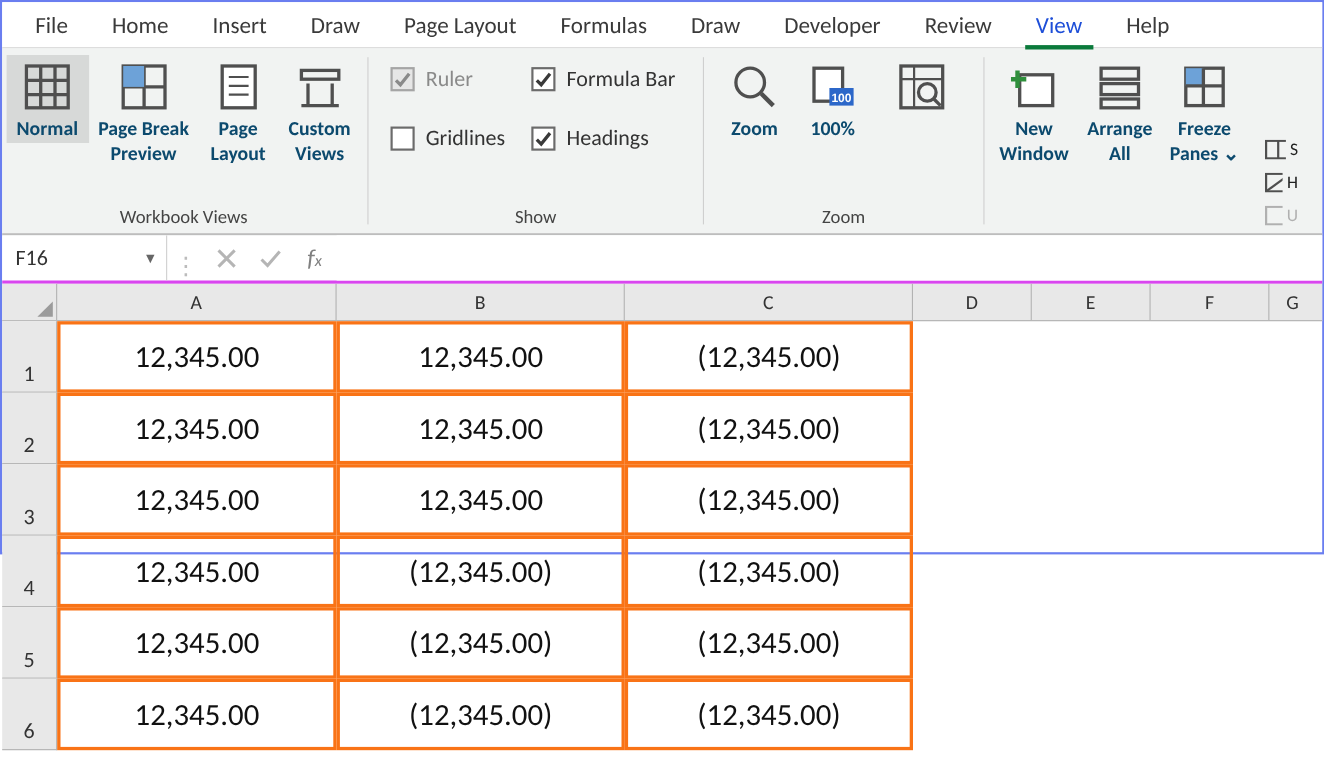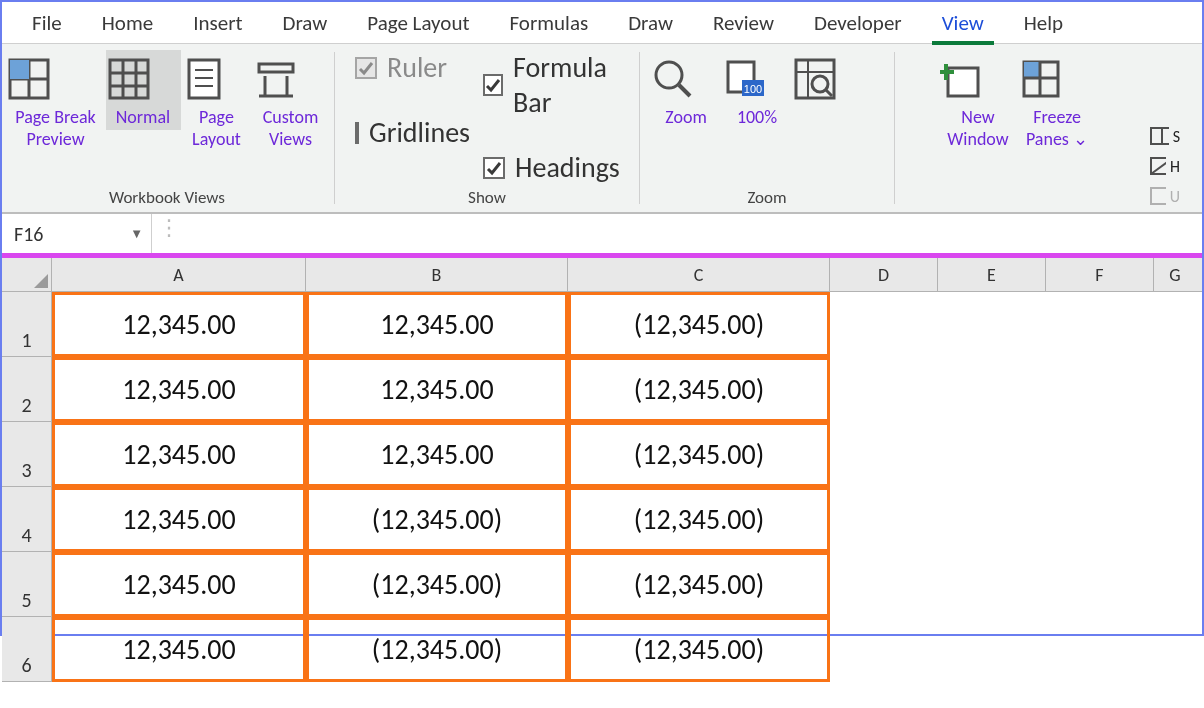--- a/index.html
+++ b/index.html
@@ -6,21 +6,21 @@
   html, body {
     margin: 0; padding: 0;
     font-family: "Segoe UI", Calibri, Arial, sans-serif;
     background: #ffffff;
     color: #222;
     width: 1204px;
     height: 708px;
     overflow: hidden;
   }
   .frame {
-    width: 1204px; height: 636px;
+    width: 1204px; height: 504px;
     border: 2px solid #6a7ef0;
     position: relative;
     background: #fff;
   }
   
   .tabs {
     display: flex;
     align-items: center;
     height: 42px;
     background: #fff;
@@ -72,66 +72,68 @@
   .group-label {
     font-size: 17px;
     color: #444;
     text-align: center;
     padding: 2px 0 2px 0;
     width: 100%;
   }
   .bigbtn {
     display: flex;
     flex-direction: column;
+    align-items: center;
     justify-content: flex-start;
     width: 78px;
     padding: 8px 2px 2px 2px;
     font-size: 18px;
-    color: #6d28d9;
+    color: #0c4a6e;
     text-align: center;
     line-height: 22px;
     cursor: pointer;
+    font-weight: bold;
   }
   .bigbtn.selected {
     background: #d7d9d8;
   }
   .bigbtn .icon {
     width: 42px; height: 42px;
     display:flex;align-items:center;justify-content:center;
     margin-bottom: 6px;
   }
   .bigbtn .lbl { white-space: normal; }
   
   .checkcol {
     display: flex;
     flex-direction: column;
     gap: 30px;
     padding: 10px 10px 0 10px;
-    font-size: 28px;
+    font-size: 20px;
     color: #333;
   }
   .checkrow { display:flex; align-items:center; gap:10px; cursor:pointer;}
   .checkbox {
     width: 22px; height: 22px;
     border: 2px solid #6b6b6b;
     display:flex;align-items:center;justify-content:center;
     background: #fff;
   }
   .checkbox.disabled { background:#e6e6e6; border-color:#a5a5a5;}
   .checkbox svg { width:16px; height:16px; }
   .mini-stack {
     display:flex; flex-direction:column; gap:10px; padding-top:6px; padding-left:6px;
   }
   .mini-icon { width:30px;height:20px;display:flex;align-items:center;}
   
   .fbar {
     display:flex;
-    align-items:flex-start;
+    align-items:flex-end;
     height: 44px;
-    border-bottom:5px solid #d946ef;
+    border-bottom:3px solid #d946ef;
     background:#fff;
     font-size: 20px;
   }
   .namebox {
     width: 150px;
     height: 100%;
     border-right:1px solid #cfcfcf;
     display:flex;align-items:center;justify-content:space-between;
     padding:0 8px 0 12px;
     color:#333;
@@ -179,52 +181,52 @@
 <div class="frame">
 
 <div class="tabs">
   <div class="tab">File</div>
   <div class="tab">Home</div>
   <div class="tab">Insert</div>
   <div class="tab">Draw</div>
   <div class="tab">Page Layout</div>
   <div class="tab">Formulas</div>
   <div class="tab">Draw</div>
+  <div class="tab">Developer</div>
   <div class="tab">Review</div>
-  <div class="tab">Developer</div>
   <div class="tab active">View</div>
   <div class="tab">Help</div>
 </div>
 
 <div class="ribbon">
 
   <div class="group" style="width:330px;">
     <div class="group-row">
-      <div class="bigbtn" style="width:100px;">
-        <span class="icon">
-          <svg viewBox="0 0 42 42">
-                <rect x="2" y="2" width="38" height="38" fill="none" stroke="#4f4f4f" stroke-width="3"></rect>
-                <line x1="21" y1="2" x2="21" y2="40" stroke="#4f4f4f" stroke-width="3"></line>
-                <line x1="2" y1="21" x2="40" y2="21" stroke="#4f4f4f" stroke-width="3"></line>
-                <rect x="2" y="2" width="19" height="19" fill="#6da2d8"></rect>
-              </svg>
-        </span>
-        <span class="lbl">Page Break Preview</span>
-      </div>
       <div class="bigbtn selected" style="width:75px;">
         <span class="icon">
           <svg viewBox="0 0 42 42">
                 <rect x="2" y="2" width="38" height="38" fill="none" stroke="#4f4f4f" stroke-width="3"></rect>
                 <line x1="15" y1="2" x2="15" y2="40" stroke="#4f4f4f" stroke-width="3"></line>
                 <line x1="28" y1="2" x2="28" y2="40" stroke="#4f4f4f" stroke-width="3"></line>
                 <line x1="2" y1="15" x2="40" y2="15" stroke="#4f4f4f" stroke-width="3"></line>
                 <line x1="2" y1="28" x2="40" y2="28" stroke="#4f4f4f" stroke-width="3"></line>
               </svg>
         </span>
         <span class="lbl">Normal</span>
+      </div>
+      <div class="bigbtn" style="width:100px;">
+        <span class="icon">
+          <svg viewBox="0 0 42 42">
+                <rect x="2" y="2" width="38" height="38" fill="none" stroke="#4f4f4f" stroke-width="3"></rect>
+                <line x1="21" y1="2" x2="21" y2="40" stroke="#4f4f4f" stroke-width="3"></line>
+                <line x1="2" y1="21" x2="40" y2="21" stroke="#4f4f4f" stroke-width="3"></line>
+                <rect x="2" y="2" width="19" height="19" fill="#6da2d8"></rect>
+              </svg>
+        </span>
+        <span class="lbl">Page Break Preview</span>
       </div>
       <div class="bigbtn" style="width:72px;">
         <span class="icon">
           <svg viewBox="0 0 42 42">
                 <rect x="6" y="2" width="30" height="38" fill="#fff" stroke="#4f4f4f" stroke-width="3"></rect>
                 <line x1="12" y1="12" x2="30" y2="12" stroke="#4f4f4f" stroke-width="2"></line>
                 <line x1="12" y1="20" x2="30" y2="20" stroke="#4f4f4f" stroke-width="2"></line>
                 <line x1="12" y1="28" x2="30" y2="28" stroke="#4f4f4f" stroke-width="2"></line>
               </svg>
         </span>
@@ -330,20 +332,30 @@
       <div class="bigbtn" style="width:80px;">
         <span class="icon">
           <svg viewBox="0 0 42 42">
                 <rect x="8" y="10" width="30" height="28" fill="#fff" stroke="#4f4f4f" stroke-width="3"></rect>
                 <line x1="6" y1="6" x2="6" y2="22" stroke="#2f8f3c" stroke-width="4"></line>
                 <line x1="0" y1="14" x2="14" y2="14" stroke="#2f8f3c" stroke-width="4"></line>
               </svg>
         </span>
         <span class="lbl">New Window</span>
       </div>
+      <div class="bigbtn" style="width:76px;">
+        <span class="icon">
+          <svg viewBox="0 0 42 42">
+                <rect x="4" y="4" width="34" height="10" fill="none" stroke="#4f4f4f" stroke-width="3"></rect>
+                <rect x="4" y="18" width="34" height="10" fill="none" stroke="#4f4f4f" stroke-width="3"></rect>
+                <rect x="4" y="32" width="34" height="8" fill="none" stroke="#4f4f4f" stroke-width="3"></rect>
+              </svg>
+        </span>
+        <span class="lbl">Arrange All</span>
+      </div>
       <div class="bigbtn" style="width:78px;">
         <span class="icon">
           <svg viewBox="0 0 42 42">
                 <rect x="4" y="4" width="34" height="34" fill="none" stroke="#4f4f4f" stroke-width="3"></rect>
                 <rect x="4" y="4" width="16" height="16" fill="#6da2d8"></rect>
                 <line x1="20" y1="4" x2="20" y2="38" stroke="#4f4f4f" stroke-width="3"></line>
                 <line x1="4" y1="20" x2="38" y2="20" stroke="#4f4f4f" stroke-width="3"></line>
                 <text x="8" y="3" font-size="16" fill="#3aa0e0">*</text>
               </svg>
         </span>

